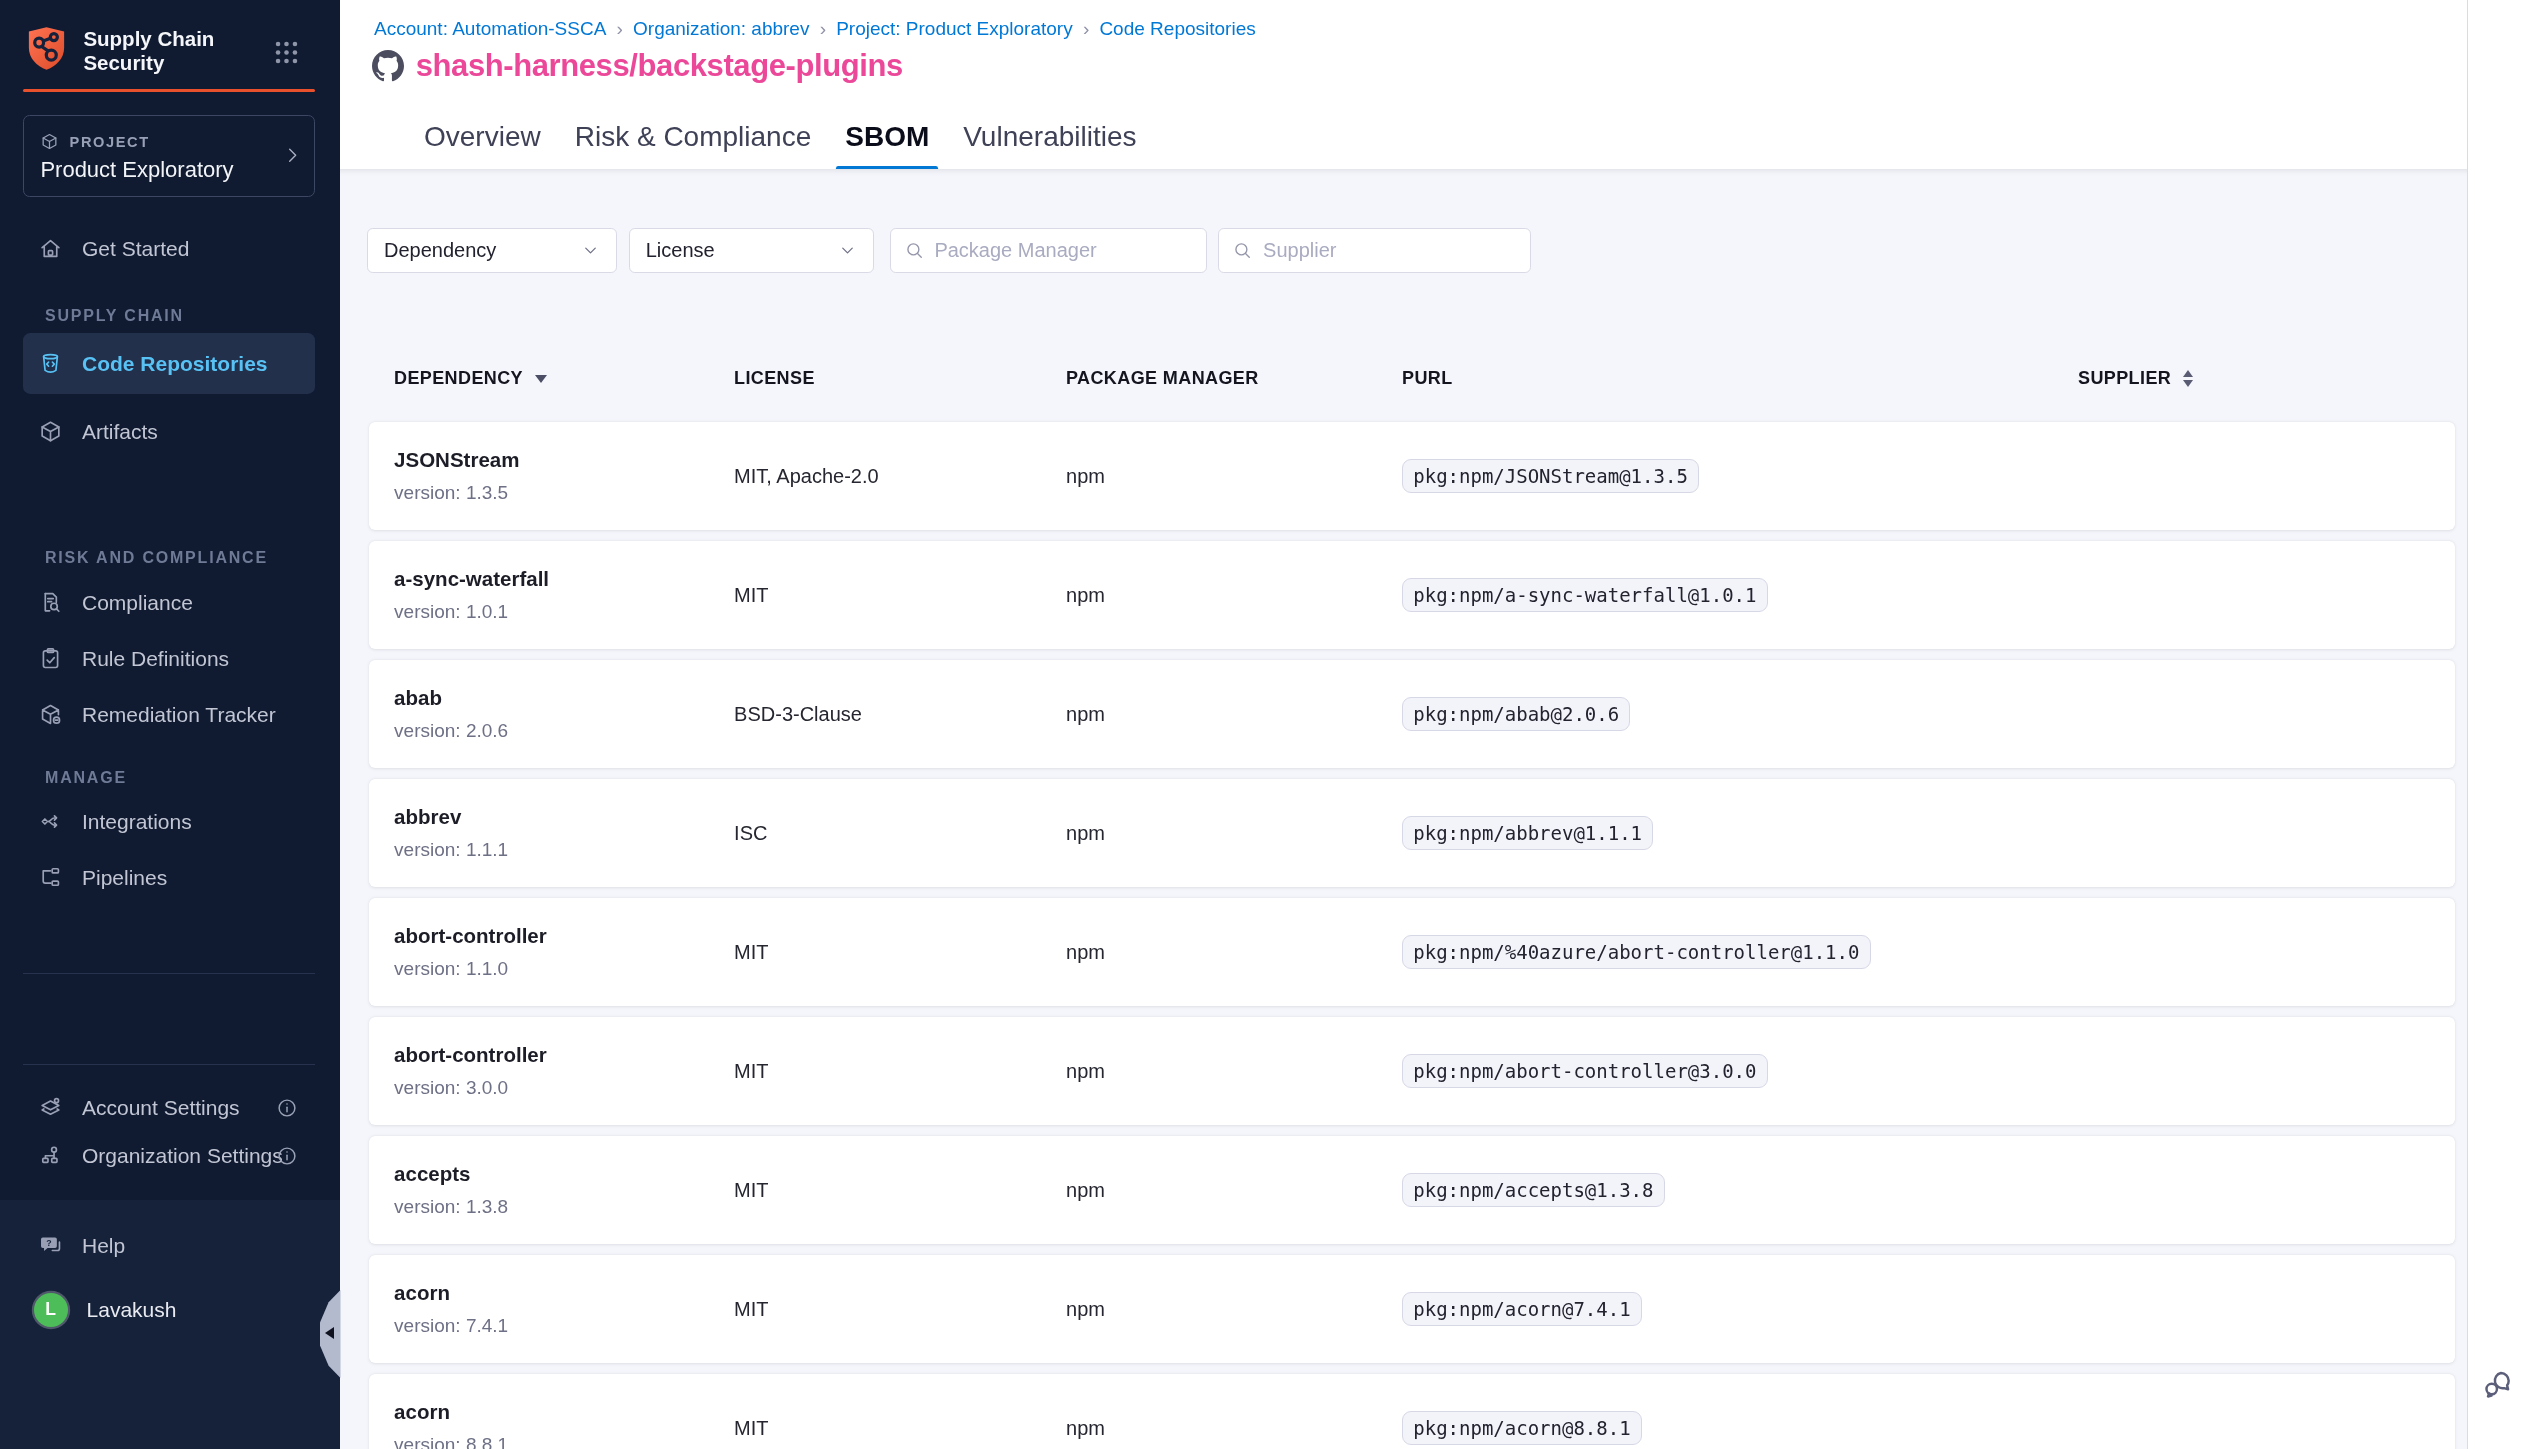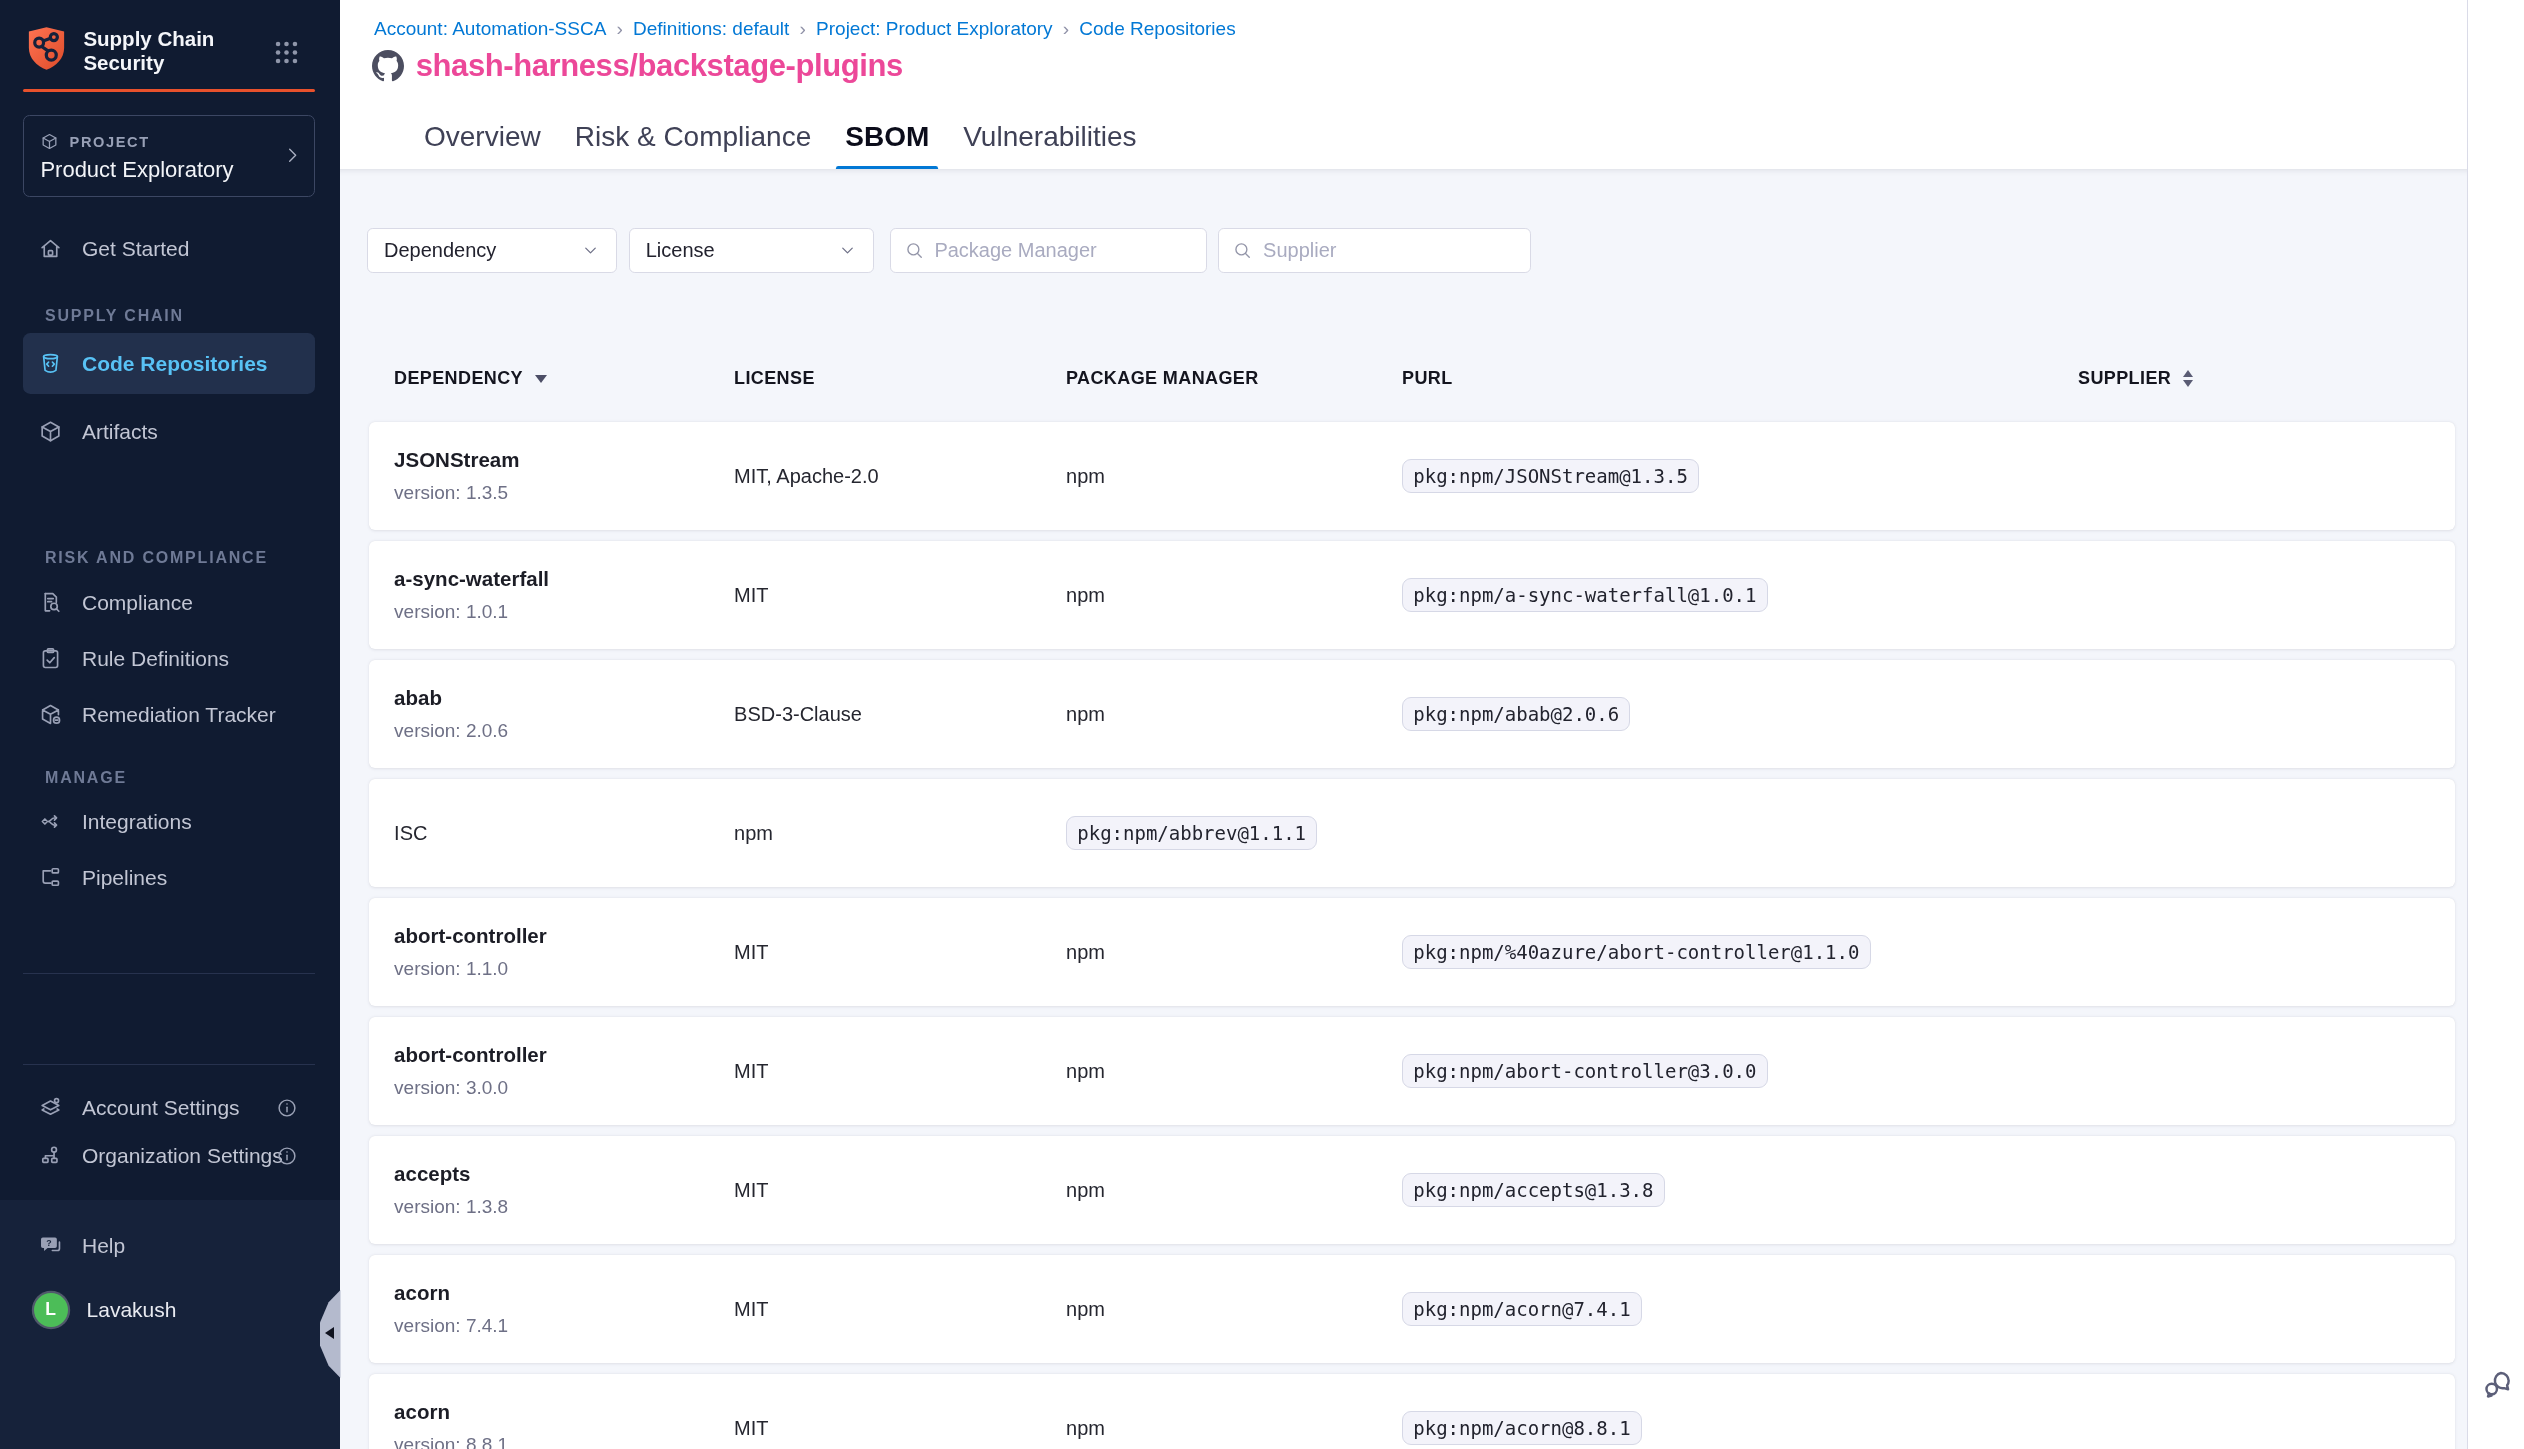--- a/index.html
+++ b/index.html
@@ -314,21 +314,21 @@
 
   <div class="collapse-handle"></div>
 </div>
 
 <div class="main">
 
   <div class="topbar">
     <div class="breadcrumb">
       <span class="crumb">Account: Automation-SSCA</span>
       <span class="crumb-sep">›</span>
-      <span class="crumb">Definitions: default</span>
+      <span class="crumb">Organization: abbrev</span>
       <span class="crumb-sep">›</span>
       <span class="crumb">Project: Product Exploratory</span>
       <span class="crumb-sep">›</span>
       <span class="crumb">Code Repositories</span>
     </div>
     <div class="title-row">
       <svg class="gh-icon" viewBox="0 0 24 24">
         <path d="M12 0C5.37 0 0 5.37 0 12c0 5.3 3.438 9.8 8.205 11.387.6.113.82-.258.82-.577 0-.285-.01-1.04-.015-2.04-3.338.724-4.042-1.61-4.042-1.61-.546-1.387-1.333-1.756-1.333-1.756-1.09-.745.082-.73.082-.73 1.205.085 1.84 1.237 1.84 1.237 1.07 1.835 2.807 1.305 3.492.998.108-.776.417-1.305.76-1.605-2.665-.305-5.467-1.334-5.467-5.93 0-1.31.465-2.38 1.235-3.22-.135-.303-.54-1.523.105-3.176 0 0 1.005-.322 3.3 1.23.96-.267 1.98-.399 3-.405 1.02.006 2.04.138 3 .405 2.28-1.552 3.285-1.23 3.285-1.23.645 1.653.24 2.873.12 3.176.765.84 1.23 1.91 1.23 3.22 0 4.61-2.805 5.625-5.475 5.92.43.37.81 1.102.81 2.222 0 1.606-.015 2.896-.015 3.286 0 .315.21.69.825.57C20.565 21.795 24 17.295 24 12c0-6.63-5.37-12-12-12z"></path>
       </svg>
       <span class="page-title">shash-harness/backstage-plugins</span>
@@ -425,20 +425,24 @@
             <div class="dep-name">abab</div>
           <div class="dep-ver"><span>version:</span> <span>2.0.6</span></div>
           </div>
         <div class="cell-txt">BSD-3-Clause</div>
         <div class="cell-txt">npm</div>
         <div><code class="purl-chip">pkg:npm/abab@2.0.6</code></div>
         <div class="cell-txt"></div>
       </div>
 
       <div class="row-card">
+        <div class="dep-cell">
+            <div class="dep-name">abbrev</div>
+          <div class="dep-ver"><span>version:</span> <span>1.1.1</span></div>
+          </div>
         <div class="cell-txt">ISC</div>
         <div class="cell-txt">npm</div>
         <div><code class="purl-chip">pkg:npm/abbrev@1.1.1</code></div>
         <div class="cell-txt"></div>
       </div>
 
       <div class="row-card">
         <div class="dep-cell">
             <div class="dep-name">abort-controller</div>
           <div class="dep-ver"><span>version:</span> <span>1.1.0</span></div>

